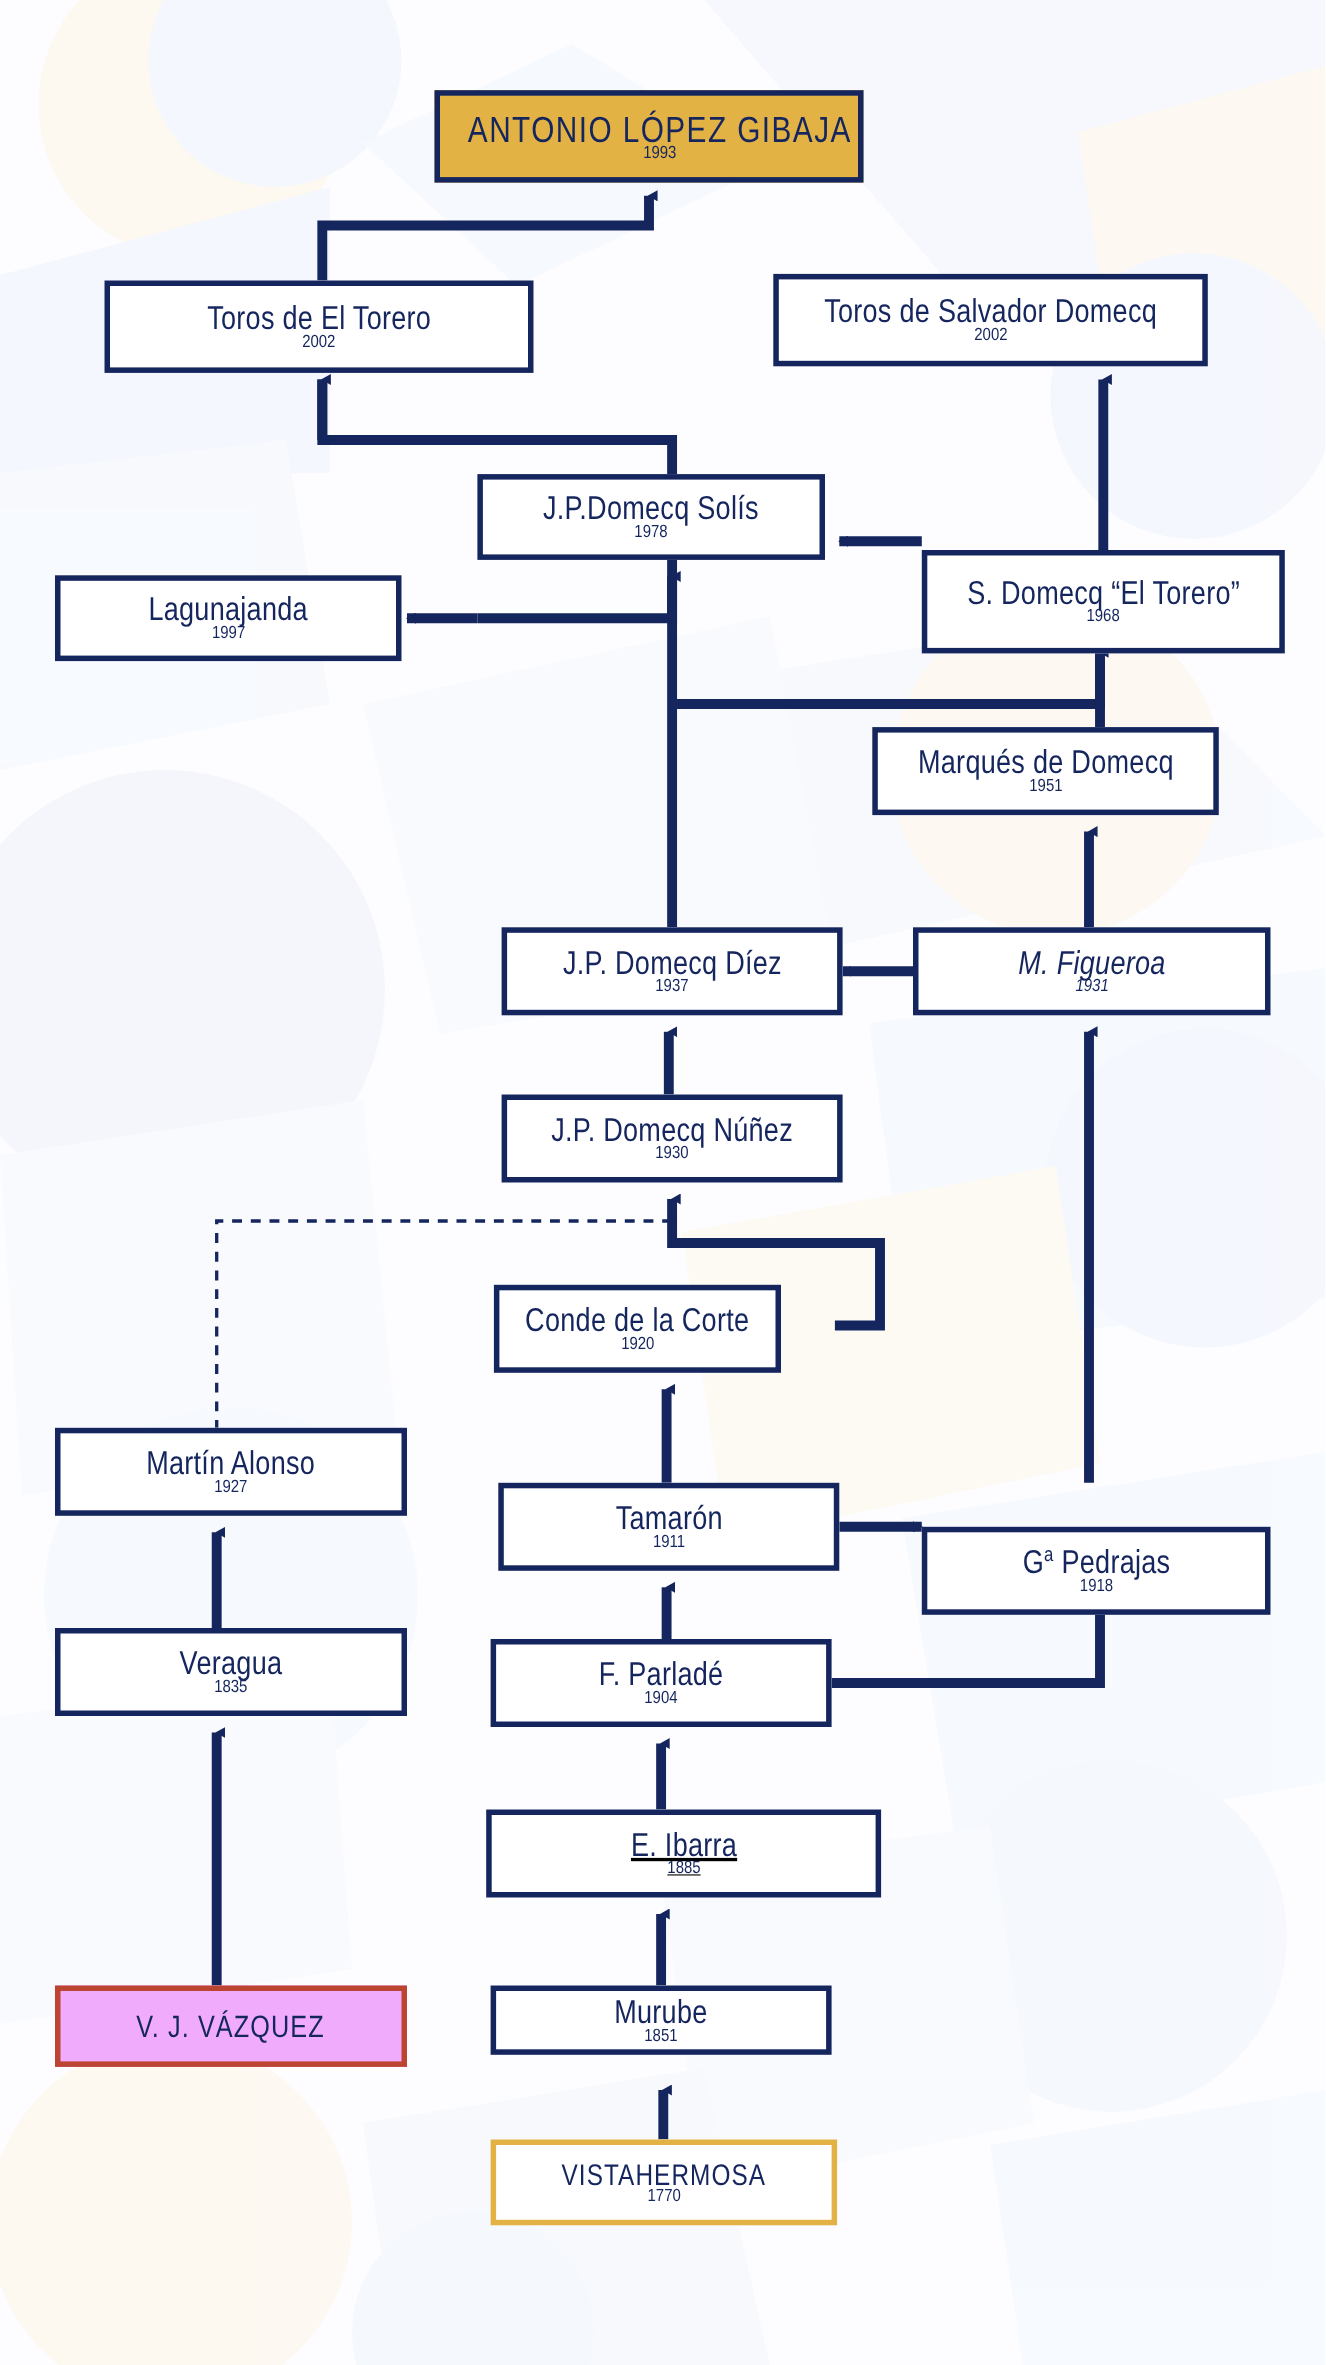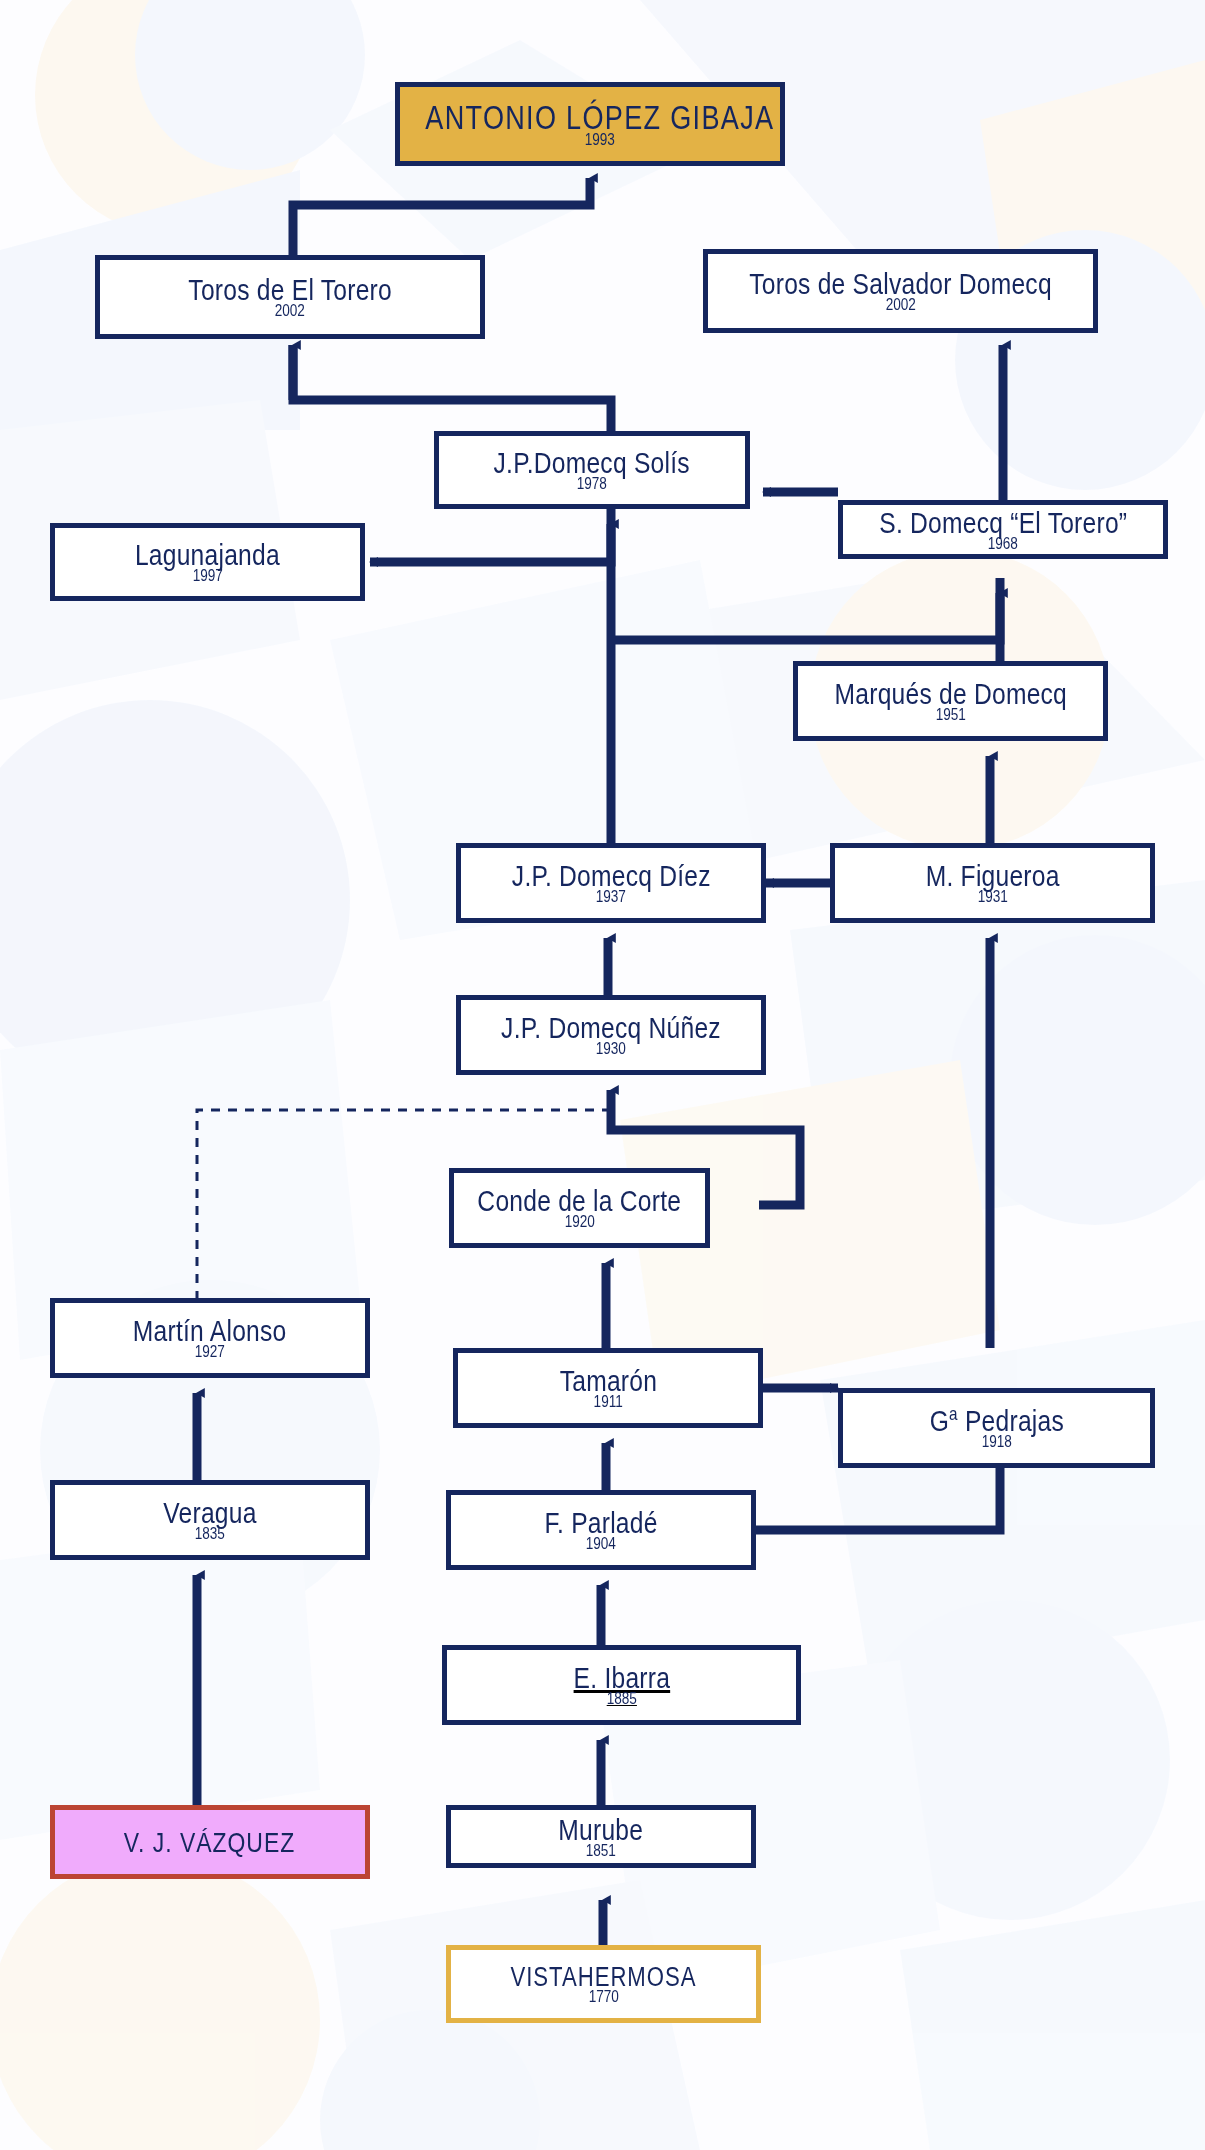--- a/index.html
+++ b/index.html
@@ -208,41 +208,41 @@
   <div class="node" style="left:703px; top:249px; width:395px; height:84px;">
     <span class="nm">Toros de Salvador Domecq</span>
     <span class="yr">2002</span>
   </div>
 
   <div class="node" style="left:434px; top:431px; width:316px; height:78px;">
     <span class="nm">J.P.Domecq Solís</span>
     <span class="yr">1978</span>
   </div>
 
-  <div class="node" style="left:838px; top:500px; width:330px; height:59px;">
+  <div class="node" style="left:838px; top:500px; width:330px; height:94px;">
     <span class="nm">S. Domecq “El Torero”</span>
     <span class="yr">1968</span>
   </div>
 
   <div class="node" style="left:50px; top:523px; width:315px; height:78px;">
     <span class="nm">Lagunajanda</span>
     <span class="yr">1997</span>
   </div>
 
   <div class="node" style="left:793px; top:661px; width:315px; height:80px;">
     <span class="nm">Marqués de Domecq</span>
     <span class="yr">1951</span>
   </div>
 
   <div class="node" style="left:456px; top:843px; width:310px; height:80px;">
     <span class="nm">J.P. Domecq Díez</span>
     <span class="yr">1937</span>
   </div>
 
-  <div class="node" style="left:830px; top:843px; width:325px; height:80px;">
+  <div class="node" style="left:830px; top:843px; width:325px; height:80px;font-style:italic;">
     <span class="nm">M. Figueroa</span>
     <span class="yr">1931</span>
   </div>
 
   <div class="node" style="left:456px; top:995px; width:310px; height:80px;">
     <span class="nm">J.P. Domecq Núñez</span>
     <span class="yr">1930</span>
   </div>
 
   <div class="node" style="left:449px; top:1168px; width:261px; height:80px;">

